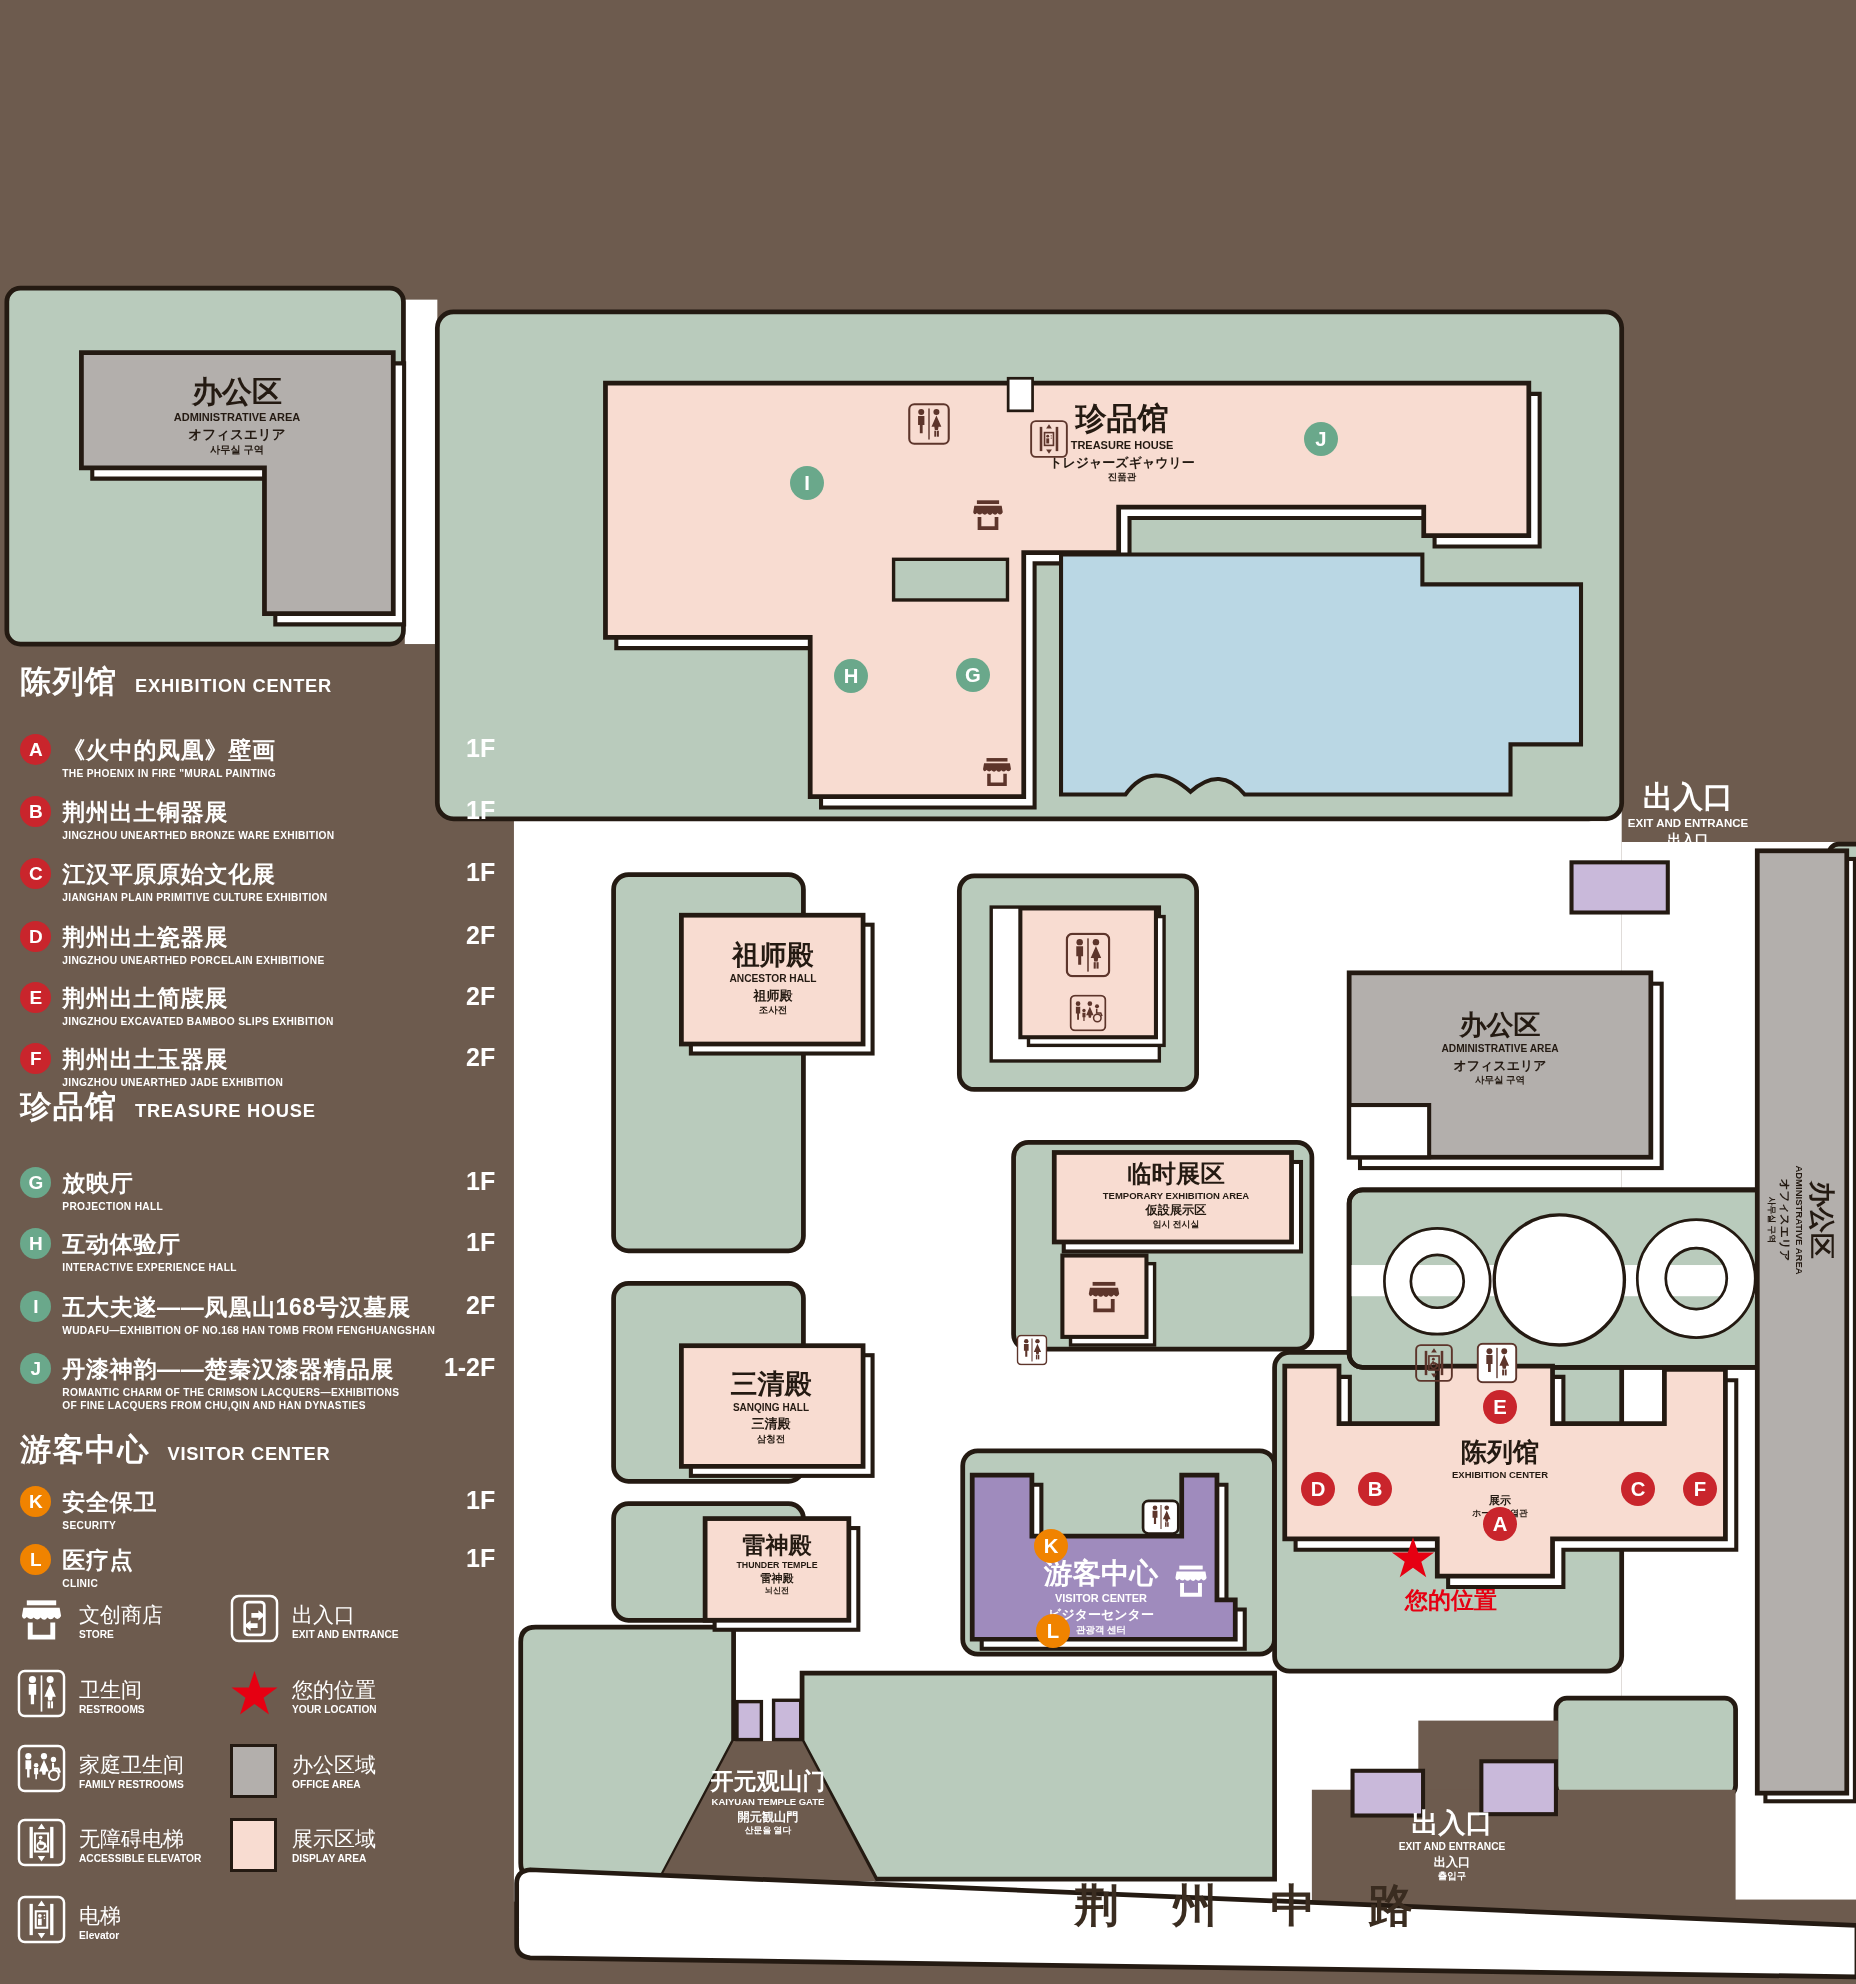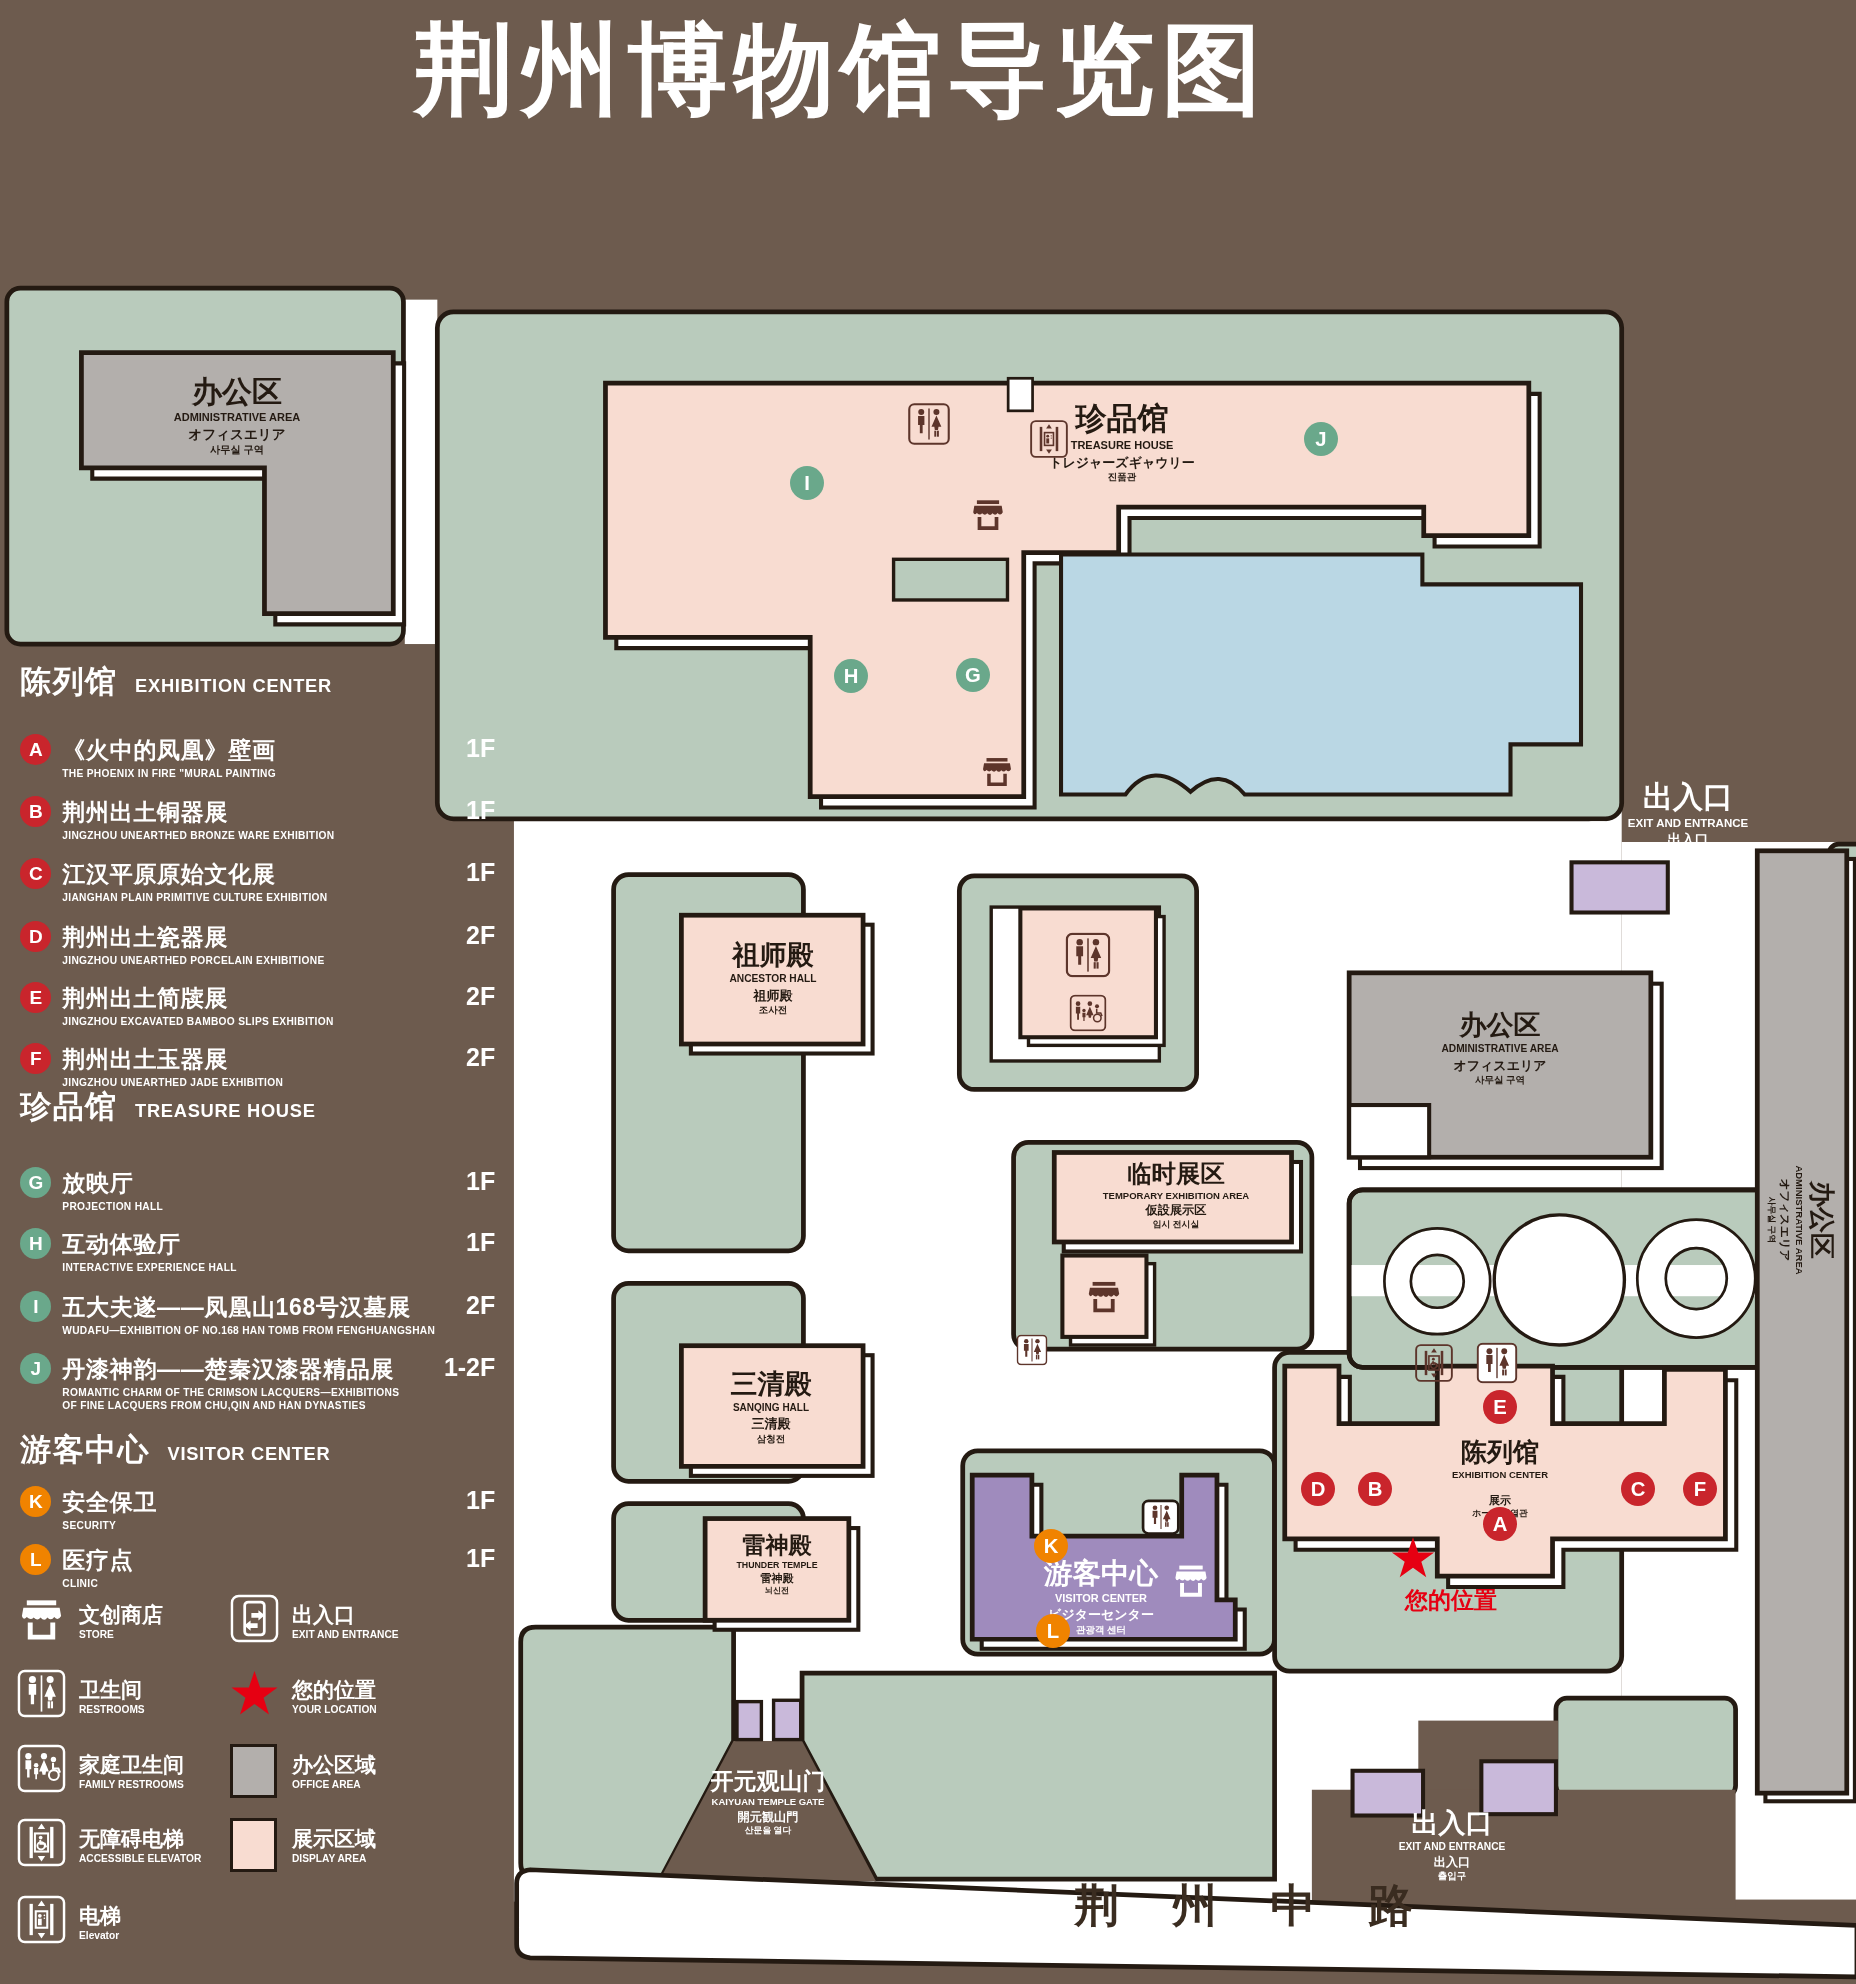--- a/index.html
+++ b/index.html
@@ -30,21 +30,21 @@
   .sec .szh{font-size:31px;font-weight:900;letter-spacing:1.4px;}
   .sec .sen{font-size:18.3px;font-weight:900;margin-left:17.6px;letter-spacing:0.7px;}
   .litem{position:absolute;left:20.3px;width:468px;height:57px;color:#fff;}
   .badge{position:absolute;left:0;top:0;width:31px;height:31px;border-radius:50%;
          display:flex;align-items:center;justify-content:center;font-weight:900;font-size:19px;color:#fff;}
   .lzh{position:absolute;left:42px;top:1.4px;font-size:23px;font-weight:700;letter-spacing:0.7px;white-space:nowrap;}
   .lfloor{position:absolute;left:400px;top:0;width:75px;text-align:right;font-size:25px;font-weight:700;}
   .len{position:absolute;left:42px;top:33px;font-size:10.2px;font-weight:700;letter-spacing:0.3px;white-space:nowrap;line-height:1.3;}
   .sym{position:absolute;color:#fff;}
   .sym .ibox{position:absolute;left:0;top:0;line-height:0;color:#fff;}
-  .sym .szh2{position:absolute;left:62px;top:6.8px;font-size:21px;font-weight:700;white-space:nowrap;}
+  .sym .szh2{position:absolute;left:62px;top:6.8px;font-size:21px;font-weight:400;white-space:nowrap;}
   .sym .sen2{position:absolute;left:62px;top:35px;font-size:10.2px;font-weight:700;white-space:nowrap;}
   .swatch{width:47px;height:54px;border:3.4px solid #241a12;box-sizing:border-box;}
   .road-label{position:absolute;transform:translateX(-50%);font-size:45px;font-weight:900;
               color:#3a2c20;letter-spacing:20.3px;white-space:nowrap;}
   .loc-label{position:absolute;transform:translateX(-50%);font-size:23px;font-weight:900;color:#e60012;white-space:nowrap;}
 </style>
 </head>
 <body>
 
 <div id="canvas">
@@ -221,21 +221,20 @@
 
     <g>
       <rect x="2318" y="1272" width="142" height="74" fill="#c9b9da" stroke="#241a12" stroke-width="6"></rect>
       <rect x="1087" y="2510" width="36" height="56" fill="#c9b9da" stroke="#241a12" stroke-width="5"></rect>
       <rect x="1141" y="2508" width="40" height="58" fill="#c9b9da" stroke="#241a12" stroke-width="5"></rect>
       <rect x="1995" y="2612" width="104" height="66" fill="#c9b9da" stroke="#241a12" stroke-width="6"></rect>
       <rect x="2185" y="2598" width="110" height="78" fill="#c9b9da" stroke="#241a12" stroke-width="6"></rect>
     </g>
   </svg>
 
-  <div class="title-zh">荆州博物馆导览图</div>
 
   <div class="mlabel" style="left:237px;top:373px">
     <div class="l1" style="font-size:30px">办公区</div>
     <div style="font-size:11px">ADMINISTRATIVE AREA</div>
     <div style="font-size:13.6px;margin-top:2.7px">オフィスエリア</div>
     <div style="font-size:10.2px">사무실 구역</div>
   </div>
 
   <div class="mlabel" style="left:1122px;top:400px">
     <div class="l1" style="font-size:31px">珍品馆</div>

